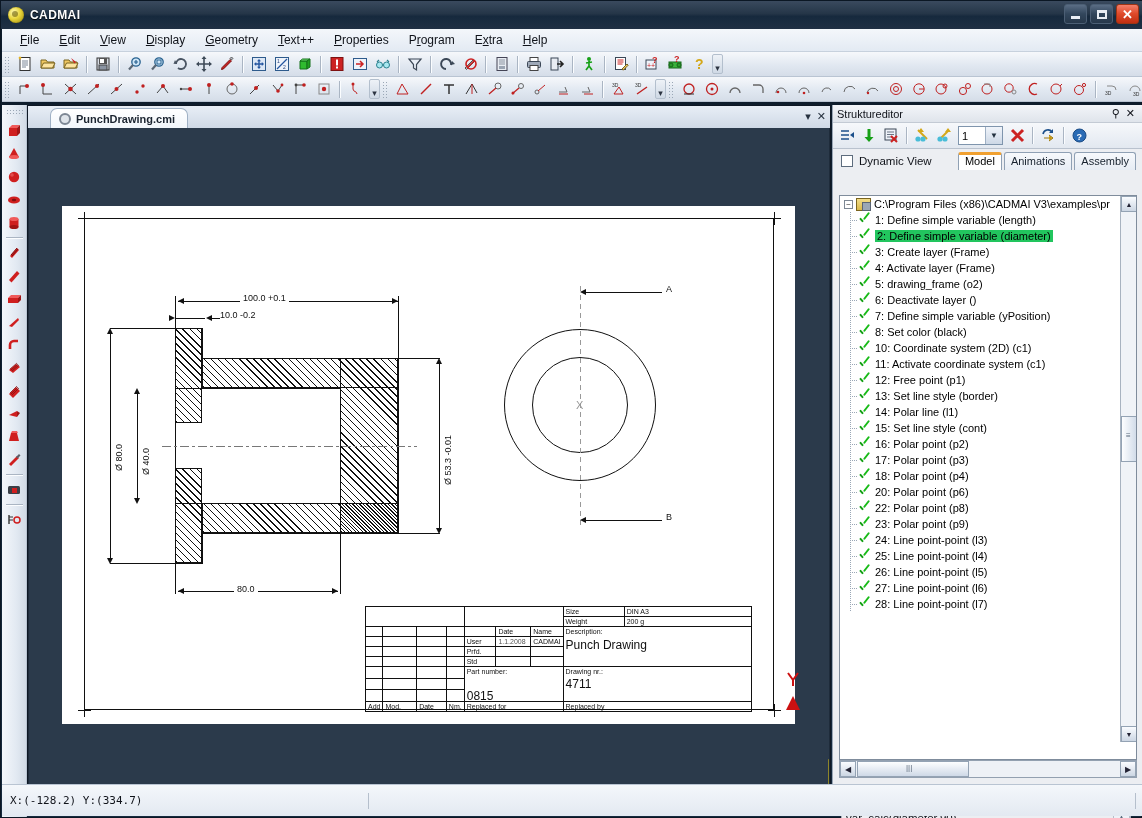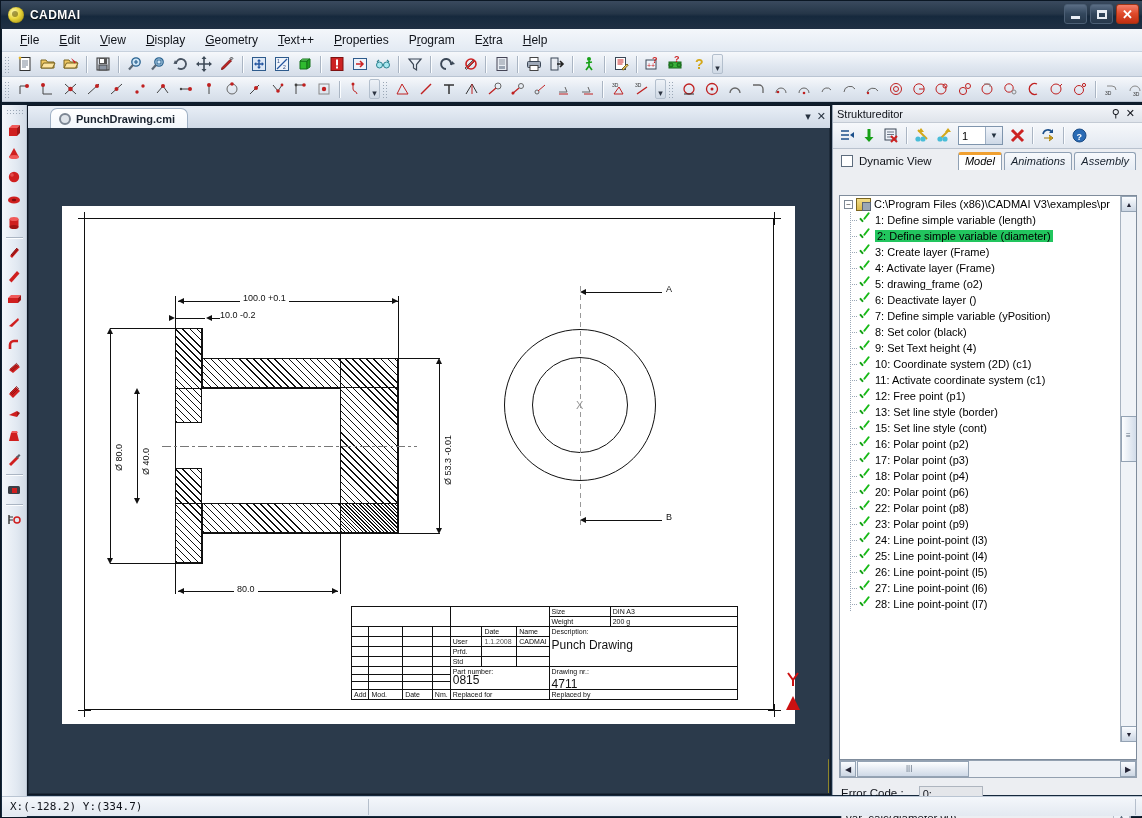--- a/index.html
+++ b/index.html
@@ -189,21 +189,21 @@
   }
   .arrow-l { border-right:6px solid #111; }
   .arrow-r { border-left:6px solid #111; }
   .arrow-u, .arrow-d {
     position:absolute; width:0;height:0;border-left:3px solid transparent;border-right:3px solid transparent;
   }
   .arrow-u { border-bottom:6px solid #111; }
   .arrow-d { border-top:6px solid #111; }
 
   
-  #titleblock { position:absolute; left:289px; top:400px; width:431px; height:93px; }
+  #titleblock { position:absolute; left:303px; top:400px; width:431px; height:93px; }
   #titleblock table { border-collapse:collapse; width:387px; height:93px; }
   #titleblock td {
     border:1px solid #111; font-size:7px; color:#111;
     padding:0 2px; vertical-align:top; line-height:9px;
     font-family:"Liberation Sans", sans-serif;
   }
   #titleblock td.gray { color:#555; }
   #titleblock td.mid { vertical-align:middle; }
 
   .axis-marker { position:absolute; }
@@ -244,21 +244,21 @@
     background:#eceef2;
   }
   #dv-row .cb {
     width:12px;height:12px;border:1px solid #5d6c7d;background:#fff;flex:0 0 auto;cursor:pointer;
   }
   #dv-row .dv-lab { font-size:11.5px; color:#10131a; }
   .tabs-right { margin-left:auto; display:flex; align-items:flex-end; gap:2px; }
   .rtab {
     font-size:11px; padding:2px 6px 3px; border:1px solid #8fa0b4; border-bottom:none;
     border-radius:3px 3px 0 0; background:linear-gradient(180deg,#f7f9fc,#e6ecf4);
-    color:#16212e; cursor:pointer;font-style:italic;
+    color:#16212e; cursor:pointer;
   }
   .rtab.active {
     background:#ffffff; border-top:3px solid #f0a030; padding-top:0;
     color:#000;
   }
   #tree {
     position:absolute; left:6px; top:90px; width:298px; height:565px;
     background:#fff; border:1px solid #7f8c9c; overflow:hidden;
   }
   #tree-inner { position:absolute; left:0; top:0; width:281px; height:548px; overflow:hidden; }
@@ -358,21 +358,21 @@
   }
   #codebox .code-sb { width:17px; display:flex; flex-direction:column; justify-content:space-between;}
   #codebox .code-sb div{
     width:17px;height:17px;background:linear-gradient(180deg,#fbfcfe,#dde5ef);
     border:1px solid #b4bdc9; display:flex;align-items:center;justify-content:center;
     font-size:8px;color:#5b6a7c;cursor:pointer;
   }
 
   
   #statusbar {
-    position:absolute; left:1px; bottom:1px; width:1140px; height:20px;
+    position:absolute; left:1px; bottom:1px; width:1140px; height:32px;
     background:linear-gradient(180deg,#f4f7fb,#e3e9f1);
     border-top:1px solid #b9c4d2; display:flex; align-items:center;
   }
   #statusbar .coords {
     font-family:"DejaVu Sans Mono", monospace; font-size:11px; color:#10131a;
     padding-left:8px;
   }
   #statusbar .spacer-cell { width:1px; height:16px; background:#b5bfcc; margin:0 6px; }
   .sb-pane { flex:0 0 auto; }
 
@@ -1146,21 +1146,21 @@
               <td></td>
                   <td></td>
             </tr>
             <tr>
               <td></td>
                   <td></td>
               <td></td>
                   <td></td>
               <td colspan="3" rowspan="3">
                 <div>Part number:</div>
-                <div style="font-size:12px; margin-top:0;">0815</div>
+                <div style="font-size:12px; margin-top:16px;">0815</div>
               </td>
               <td colspan="2" rowspan="3">
                 <div>Drawing nr.:</div>
                 <div style="font-size:12px; margin-top:4px;">4711</div>
               </td>
             </tr>
             <tr>
               <td></td>
                   <td></td>
               <td></td>
@@ -1333,41 +1333,41 @@
               <span class="tnode-label">7: Define simple variable (yPosition)</span>
             </div>
             <div class="tnode">
               <span class="child-rail"></span>
               <span class="check"></span>
               <span class="tnode-label">8: Set color (black)</span>
             </div>
             <div class="tnode">
               <span class="child-rail"></span>
               <span class="check"></span>
-              <span class="tnode-label">9: Set Text height (4)</span>
-            </div>
-            <div class="tnode">
-              <span class="child-rail"></span>
-              <span class="check"></span>
               <span class="tnode-label">10: Coordinate system (2D) (c1)</span>
             </div>
             <div class="tnode">
               <span class="child-rail"></span>
               <span class="check"></span>
               <span class="tnode-label">11: Activate coordinate system (c1)</span>
             </div>
             <div class="tnode">
               <span class="child-rail"></span>
               <span class="check"></span>
               <span class="tnode-label">12: Free point (p1)</span>
             </div>
             <div class="tnode">
               <span class="child-rail"></span>
               <span class="check"></span>
               <span class="tnode-label">13: Set line style (border)</span>
+            </div>
+            <div class="tnode">
+              <span class="child-rail"></span>
+              <span class="check"></span>
+              <span class="tnode-label">14: Polar line (l1)</span>
             </div>
             <div class="tnode">
               <span class="child-rail"></span>
               <span class="check"></span>
               <span class="tnode-label">15: Set line style (cont)</span>
             </div>
             <div class="tnode">
               <span class="child-rail"></span>
               <span class="check"></span>
               <span class="tnode-label">16: Polar point (p2)</span>

